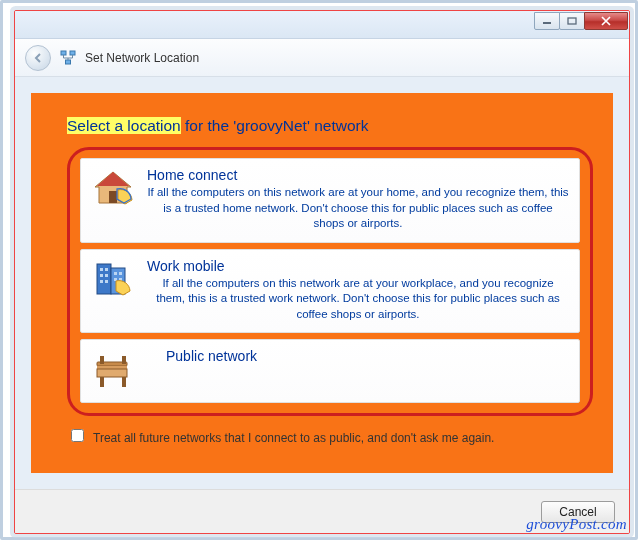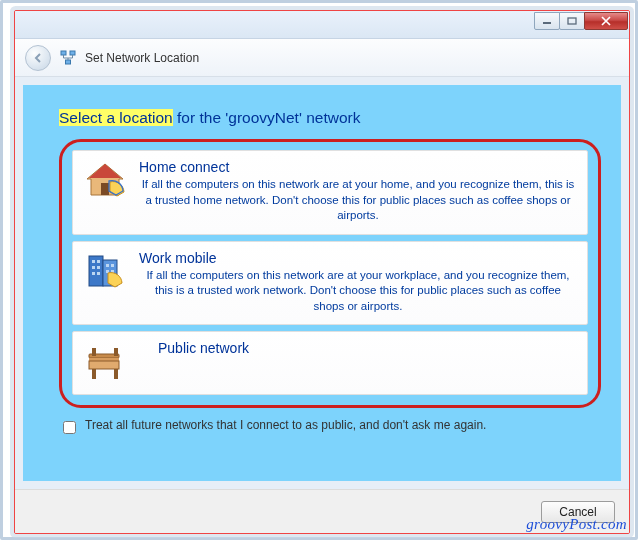--- a/index.html
+++ b/index.html
@@ -83,22 +83,22 @@
     background: radial-gradient(circle at 35% 30%, #fdfefe, #dce6f0 60%, #c7d5e4);
     border: 1px solid #b3c2d2;
     display: flex; align-items: center; justify-content: center;
     color: #8aa0b6;
   }
   .net-icon { width: 18px; height: 18px; display: flex; align-items: center; }
   .header-title { color: #333; font-size: 12px; }
   
   .content {
     flex: 1;
-    background: #7dd3fc;
-    margin: 8px;
+    background: #f97316;
+    margin: 16px;
     padding: 18px 20px 10px 36px;
     overflow: hidden;
   }
   .main-heading {
     color: #003399;
     font-size: 15.5px;
     font-weight: 400;
     margin: 6px 0 12px 0;
   }
   .hl { background: #ffff66; }
@@ -119,21 +119,21 @@
     margin-bottom: 6px;
     cursor: pointer;
   }
   .option:last-child { margin-bottom: 0; gap: 31px; }
   .opt-icon { width: 44px; height: 44px; flex: 0 0 44px; display:flex; align-items:center; justify-content:center;}
   .opt-body { flex: 1; }
   .opt-title { color: #003399; font-size: 14px; margin-bottom: 2px; }
   .opt-desc { color: #003b9e; font-size: 11.5px; line-height: 1.35; text-align: center; }
   .footrow {
     display: flex;
-    align-items: flex-start;
+    align-items: flex-end;
     gap: 6px;
     margin-top: 10px;
     color: #333;
   }
   .footrow input[type=checkbox] { width: 13px; height: 13px; }
   
   .footer {
     height: 44px;
     background: #f0f0f0;
     border-top: 1px solid #dcdcdc;

